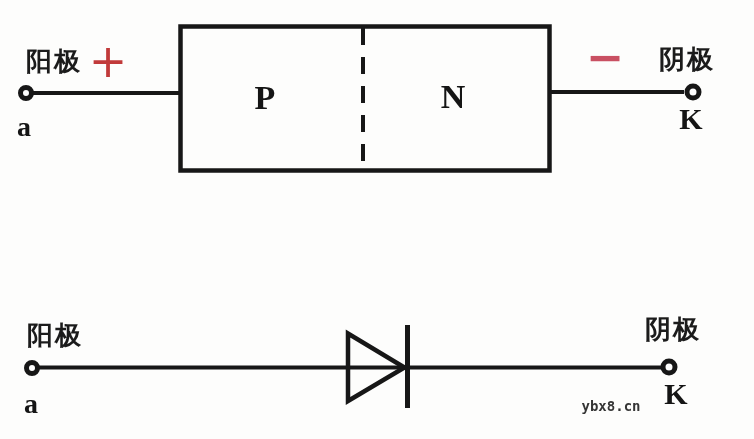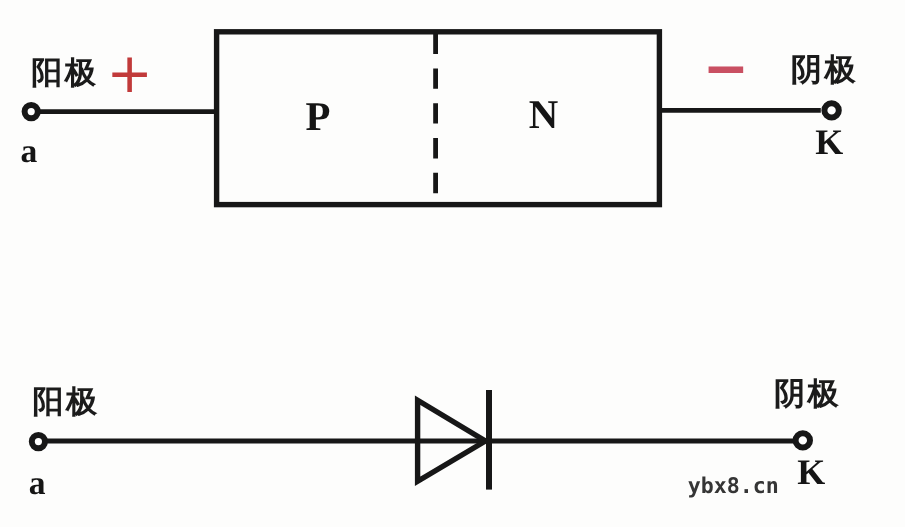--- a/index.html
+++ b/index.html
@@ -60,21 +60,21 @@
     color: #c13a3a;
   }
   .minus {
     font-size: 46px;
     color: #c95062;
     font-weight: 700;
   }
   .watermark {
     font-family: "DejaVu Sans Mono", "Liberation Mono", monospace;
     font-weight: 700;
-    font-size: 18px;
+    font-size: 14px;
     color: #353535;
     letter-spacing: 0px;
   }
 </style>
 </head>
 <body>
 
 <div id="stage">
 
   <svg id="diagram-canvas" viewBox="0 0 754 439" xmlns="http://www.w3.org/2000/svg">

